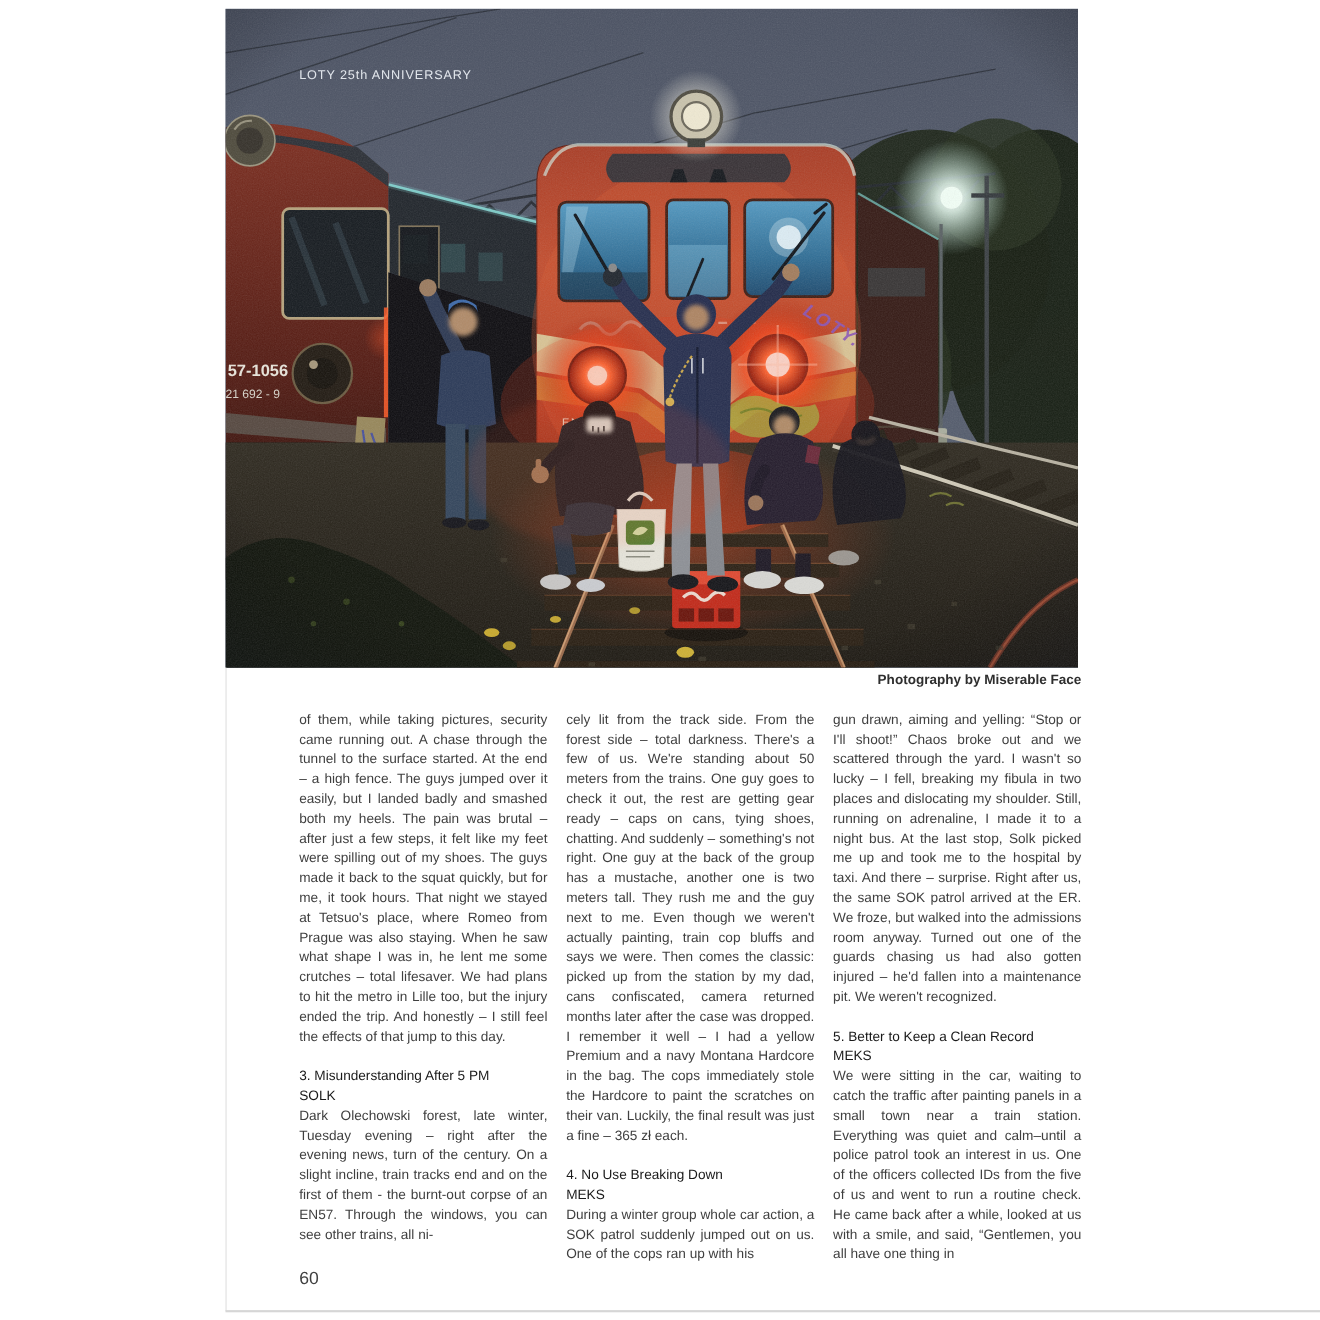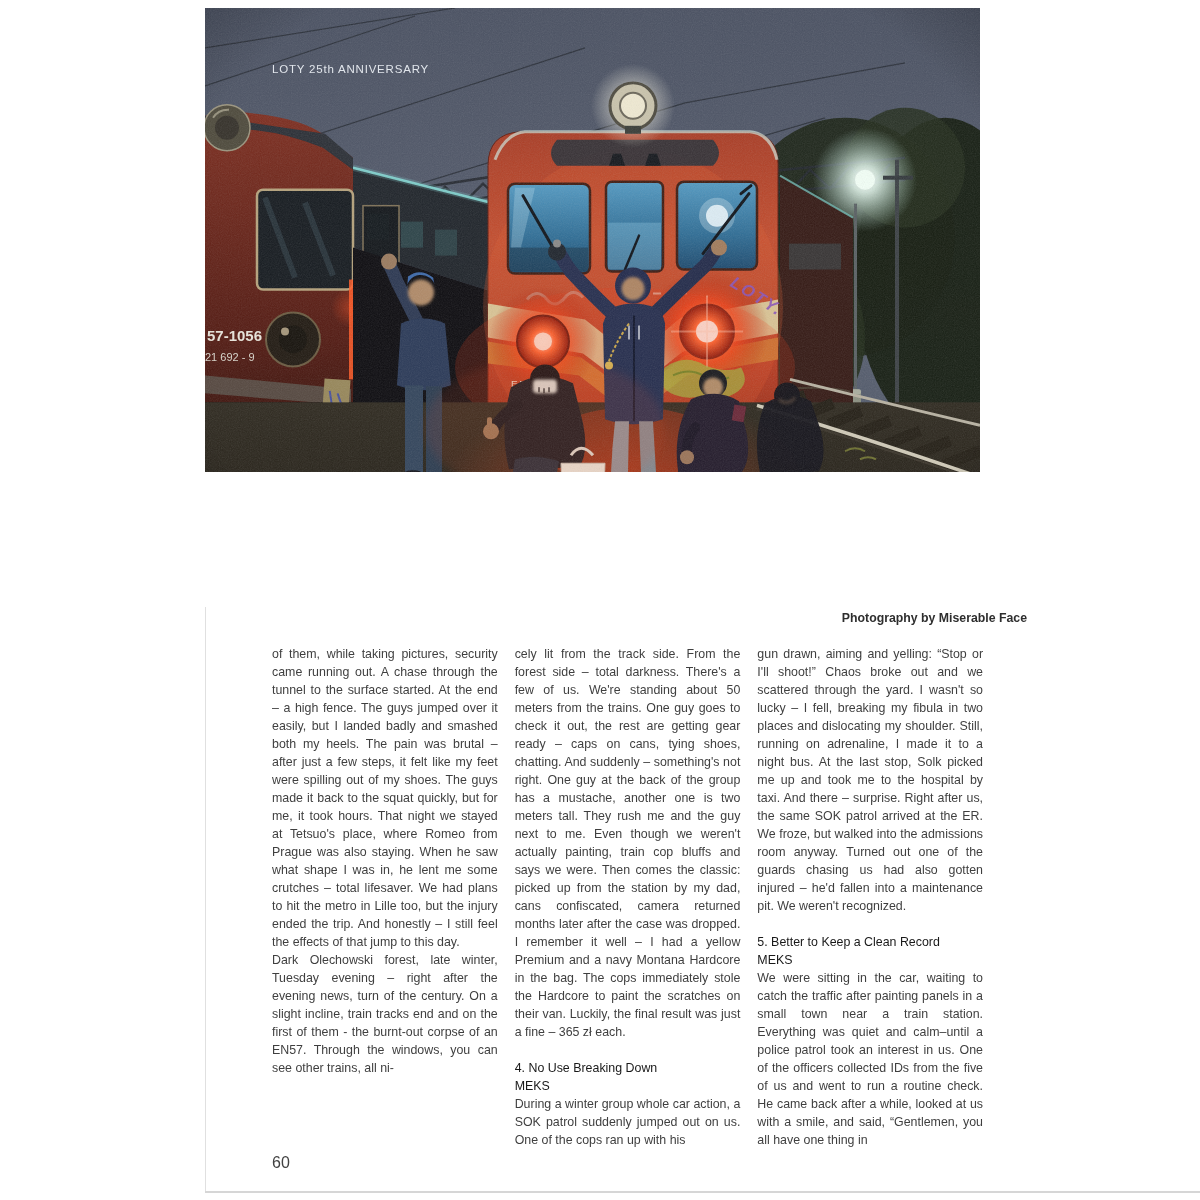--- a/index.html
+++ b/index.html
@@ -2,26 +2,26 @@
 <html><head>
 <meta charset="utf-8">
 <style>
   html,body{margin:0;padding:0;background:#ffffff;}
   .canvas{position:relative;width:1200px;height:1200px;background:#ffffff;overflow:hidden;
           font-family:"Liberation Sans", sans-serif;}
   
   .edge-v{position:absolute;left:205px;top:607px;width:1px;height:585px;background:#e0e0e0;}
   .edge-b{position:absolute;left:205px;top:1191px;width:995px;height:2px;background:#d6d6d6;}
   
-  .photo{position:absolute;left:205px;top:8px;width:775px;height:464px;overflow:hidden;background:#4d5566;}
+  .photo{position:absolute;left:205px;top:8px;width:775px;height:599px;overflow:hidden;background:#4d5566;}
   .photo svg{display:block;width:775px;height:599px;}
   .overlay-title{position:absolute;left:67px;top:55px;font-size:11.5px;font-weight:500;
                  letter-spacing:.8px;color:rgba(233,237,242,.95);}
   .caption{position:absolute;left:205px;top:611px;width:778px;text-align:right;
-           font-size:12.3px;font-weight:bold;color:#2e2e2e;padding-left:44px;}
+           font-size:12.3px;font-weight:bold;color:#2e2e2e;}
   
   .columns{position:absolute;left:272px;top:645px;width:711px;display:flex;gap:17px;}
   .col{width:225.7px;font-size:12.4px;line-height:18px;text-align:justify;color:#3f3f3f;}
   .col p{margin:0;}
   .col .heading{margin:18px 0 0 0;font-weight:normal;color:#191919;line-height:18px;}
   .col .heading span{display:block;}
   .page-number{position:absolute;left:272px;top:1154px;font-size:16px;color:#414141;}
 </style>
 </head>
 <body>
@@ -390,20 +390,24 @@
     </svg>
 
     <div class="overlay-title">LOTY 25th ANNIVERSARY</div>
   </div>
 
   <div class="caption">Photography by Miserable Face</div>
 
   <div class="columns">
     <div class="col">
       <p>of them, while taking pictures, security came running out. A chase through the tunnel to the surface started. At the end – a high fence. The guys jumped over it easily, but I landed badly and smashed both my heels. The pain was brutal – after just a few steps, it felt like my feet were spilling out of my shoes. The guys made it back to the squat quickly, but for me, it took hours. That night we stayed at Tetsuo's place, where Romeo from Prague was also staying. When he saw what shape I was in, he lent me some crutches – total lifesaver. We had plans to hit the metro in Lille too, but the injury ended the trip. And honestly – I still feel the effects of that jump to this day.</p>
+      <p class="heading">
+        <span>3. Misunderstanding After 5 PM</span>
+        <span>SOLK</span>
+      </p>
       <p>Dark Olechowski forest, late winter, Tuesday evening – right after the evening news, turn of the century. On a slight incline, train tracks end and on the first of them - the burnt-out corpse of an EN57. Through the windows, you can see other trains, all ni-</p>
     </div>
     <div class="col">
       <p>cely lit from the track side. From the forest side – total darkness. There's a few of us. We're standing about 50 meters from the trains. One guy goes to check it out, the rest are getting gear ready – caps on cans, tying shoes, chatting. And suddenly – something's not right. One guy at the back of the group has a mustache, another one is two meters tall. They rush me and the guy next to me. Even though we weren't actually painting, train cop bluffs and says we were. Then comes the classic: picked up from the station by my dad, cans confiscated, camera returned months later after the case was dropped. I remember it well – I had a yellow Premium and a navy Montana Hardcore in the bag. The cops immediately stole the Hardcore to paint the scratches on their van. Luckily, the final result was just a fine – 365 zł each.</p>
       <p class="heading">
         <span>4. No Use Breaking Down</span>
         <span>MEKS</span>
       </p>
       <p>During a winter group whole car action, a SOK patrol suddenly jumped out on us. One of the cops ran up with his</p>
     </div>

